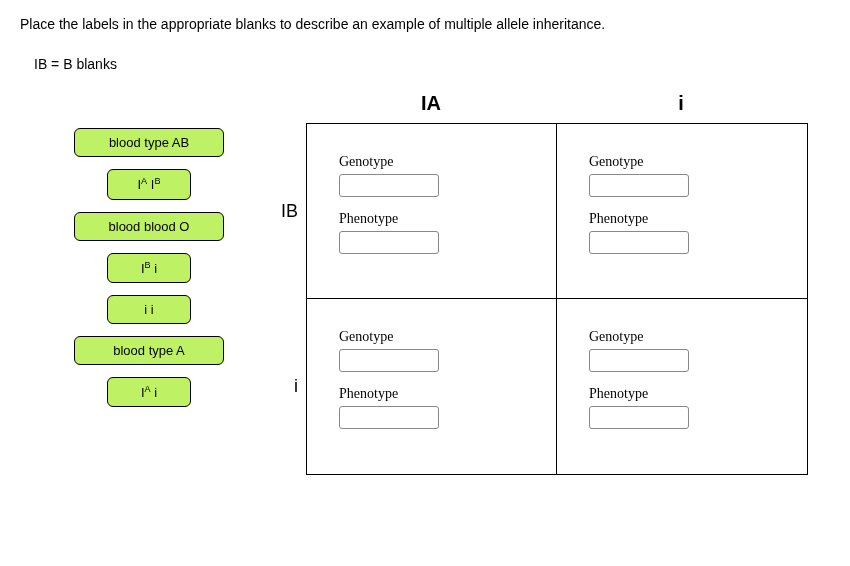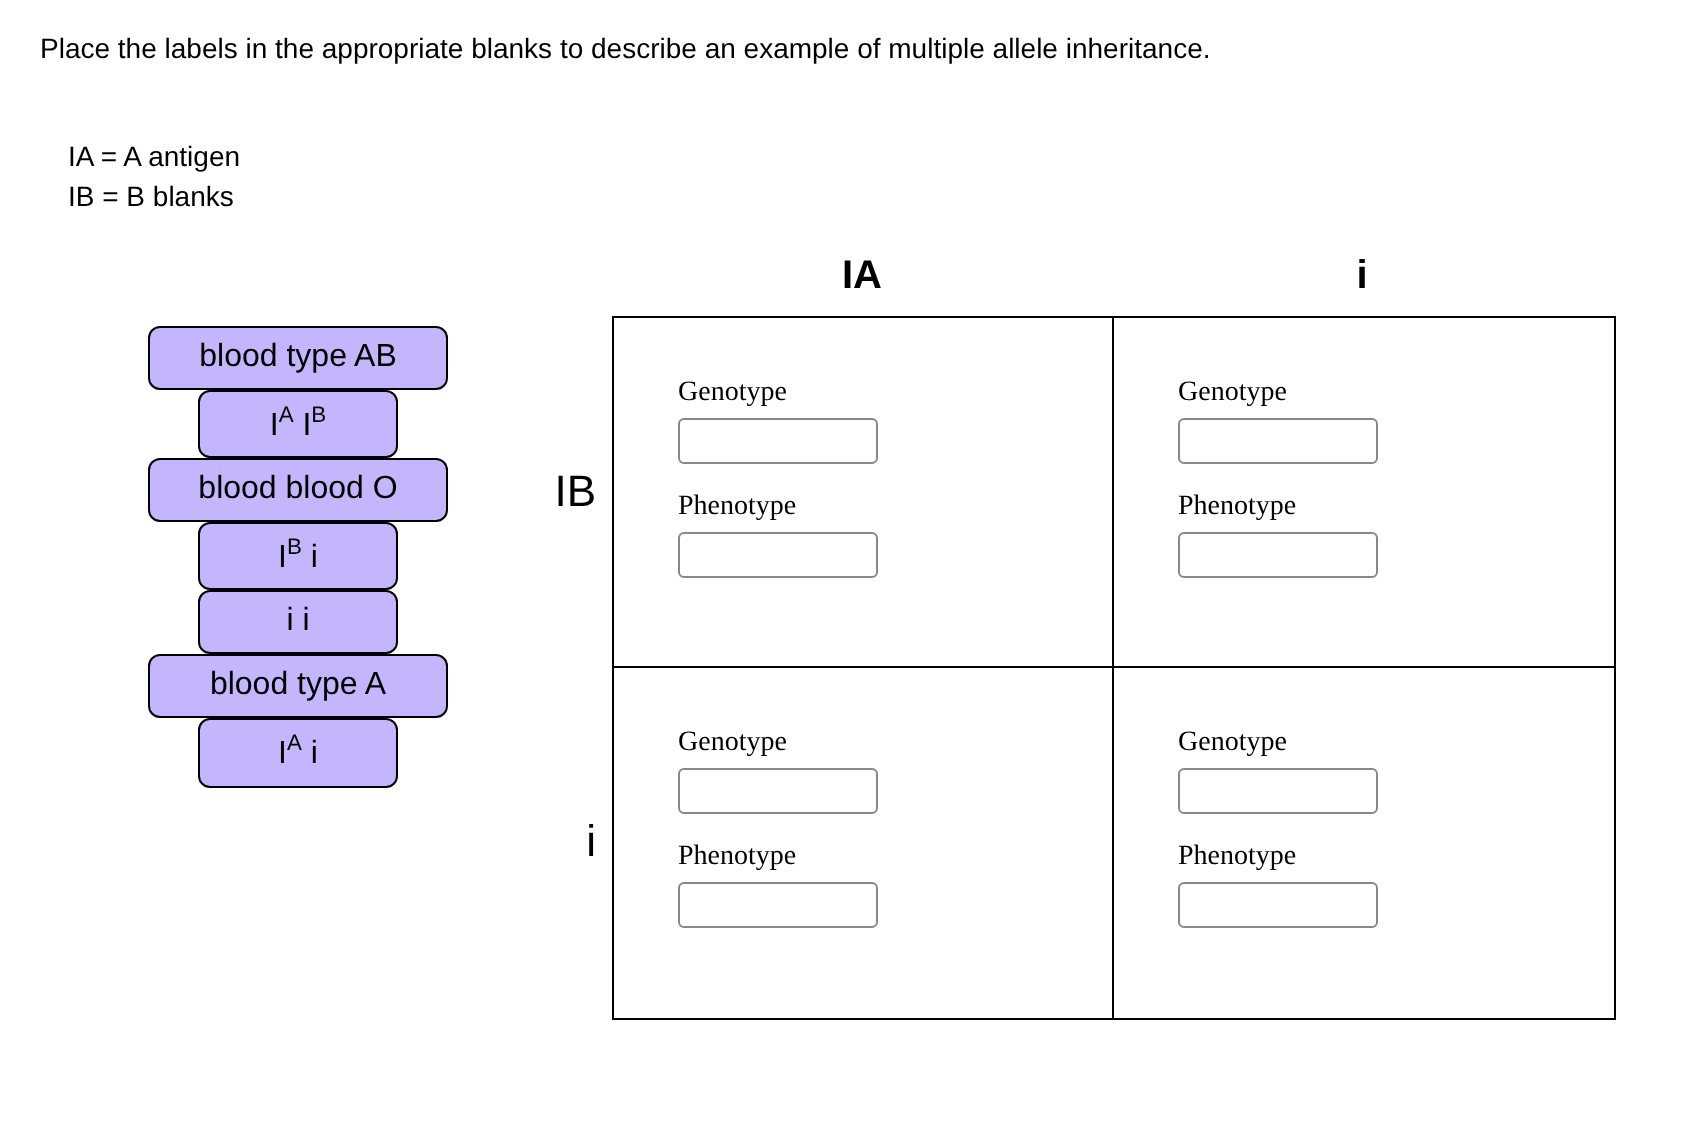--- a/index.html
+++ b/index.html
@@ -5,40 +5,41 @@
   * { box-sizing: border-box; }
   body {
     margin: 0;
     padding: 16px 20px;
     font-family: Arial, Helvetica, sans-serif;
     font-size: 14px;
     color: #000;
     background: #fff;
     width: 850px;
   }
-  .instruction { margin-bottom: 36px; }
+  .instruction { margin-bottom: 22px; }
   .legend { margin-left: 14px; margin-bottom: 18px; line-height: 1.45; }
   .main-row { display: flex; align-items: flex-start; }
   .labels-col { width: 220px; padding-left: 38px; padding-top: 36px; }
   .drag-label {
     border: 1px solid #000;
     border-radius: 6px;
     padding: 6px 10px;
     text-align: center;
-    font-size: 16px;
-    background: #c4b5fd;
+    margin-bottom: 12px;
+    font-size: 13px;
+    background: #bef264;
     cursor: move;
   }
   .w-wide { width: 150px; margin-left: auto; margin-right: auto; }
-  .w-narrow { width: 100px; margin-left: auto; margin-right: auto; }
+  .w-narrow { width: 84px; margin-left: auto; margin-right: auto; }
   .punnett-area { margin-left: 30px; position: relative; }
   .col-headers { display: flex; margin-left: 36px; }
   .col-header { width: 250px; text-align: center; font-size: 20px; font-weight: 700; padding-bottom: 8px; }
   .grid-row { display: flex; align-items: center; }
-  .row-header { width: 36px; text-align: right; padding-right: 8px; font-size: 22px; }
+  .row-header { width: 36px; text-align: right; padding-right: 8px; font-size: 18px; }
   .grid { border: 1px solid #000; }
   .grid-body { display: flex; flex-direction: column; font-family: Liberation Serif, serif; }
   .g-row { display: flex; }
   .cell {
     width: 250px;
     height: 175px;
     padding: 30px 14px 10px 32px;
   }
   .cell.br { border-right: 1px solid #000; }
   .cell.bb { border-bottom: 1px solid #000; }
@@ -53,21 +54,20 @@
   }
   .sup-a::after { content: "A"; font-size: 0.7em; vertical-align: super; }
   .sup-b::after { content: "B"; font-size: 0.7em; vertical-align: super; }
 </style>
 </head>
 <body>
 
 <div class="instruction">Place the labels in the appropriate blanks to describe an example of multiple allele inheritance.</div>
 
 <div class="legend">
-  <div>IA = A antigen</div>
   <div>IB = B blanks</div>
 </div>
 
 <div class="main-row">
   <div class="labels-col">
     <div class="drag-label w-wide">blood type AB</div>
     <div class="drag-label w-narrow">I<span class="sup-a"></span> I<span class="sup-b"></span></div>
     <div class="drag-label w-wide">blood blood O</div>
     <div class="drag-label w-narrow">I<span class="sup-b"></span> i</div>
     <div class="drag-label w-narrow">i i</div>

